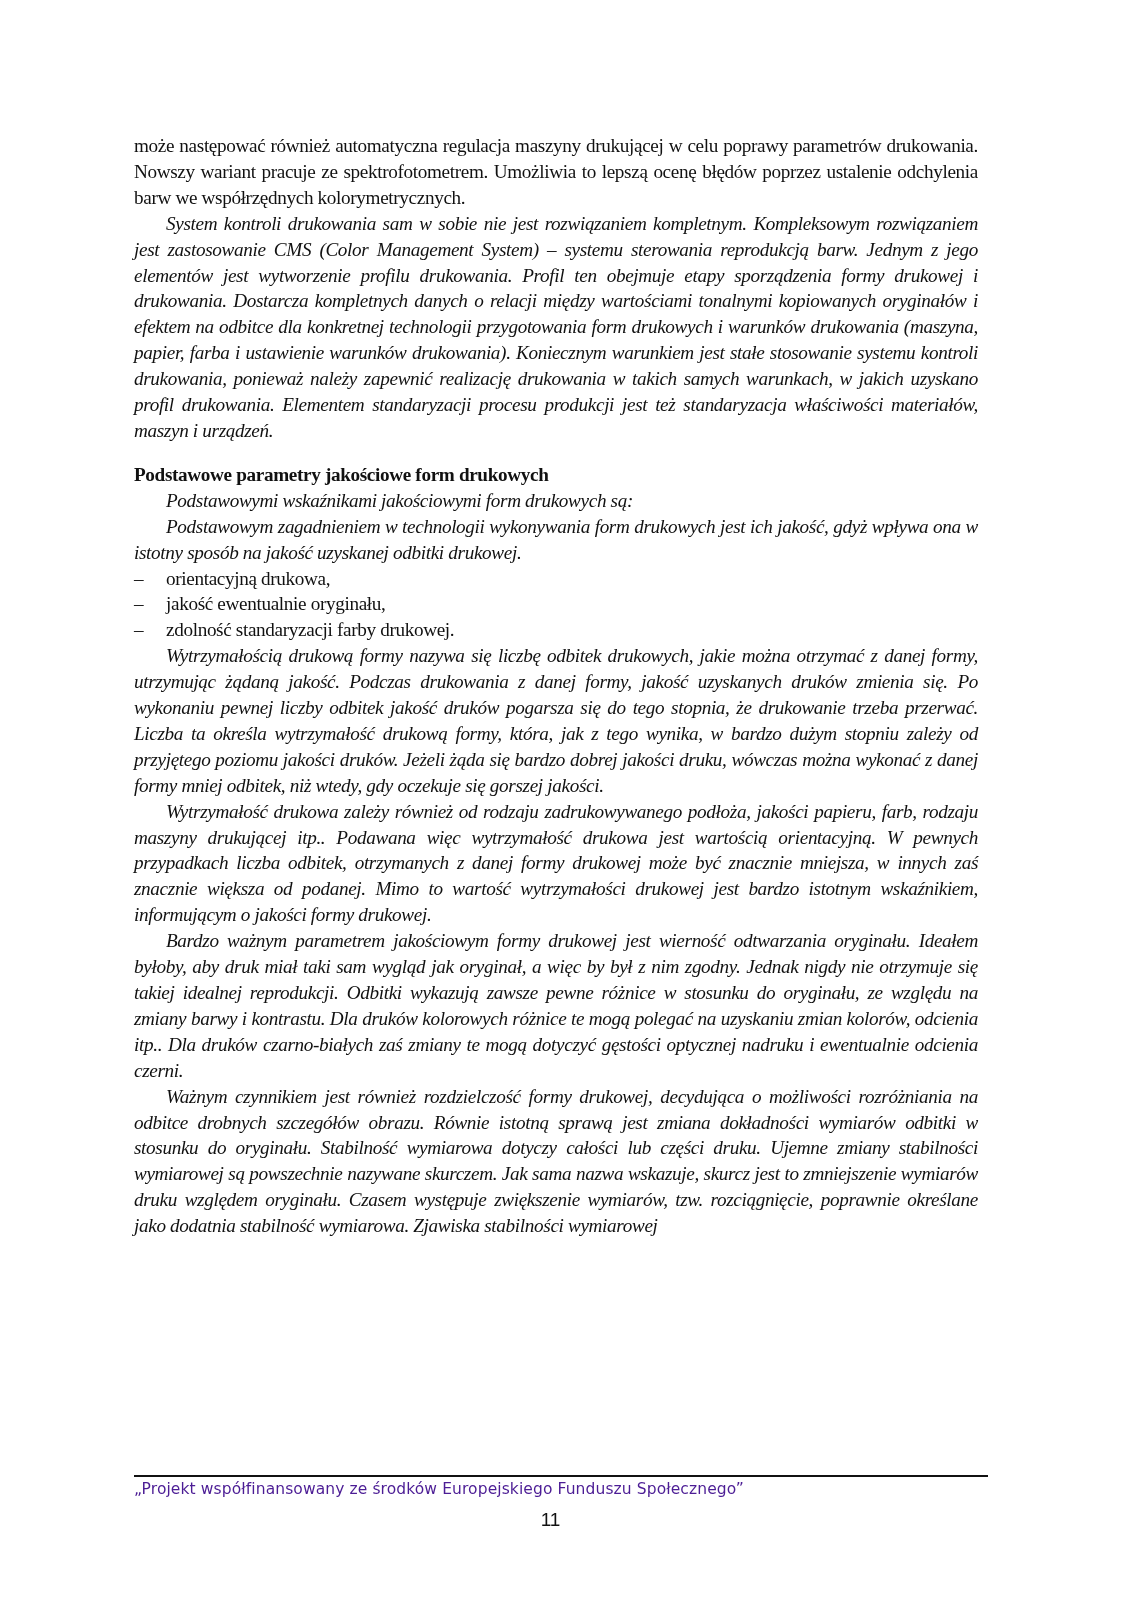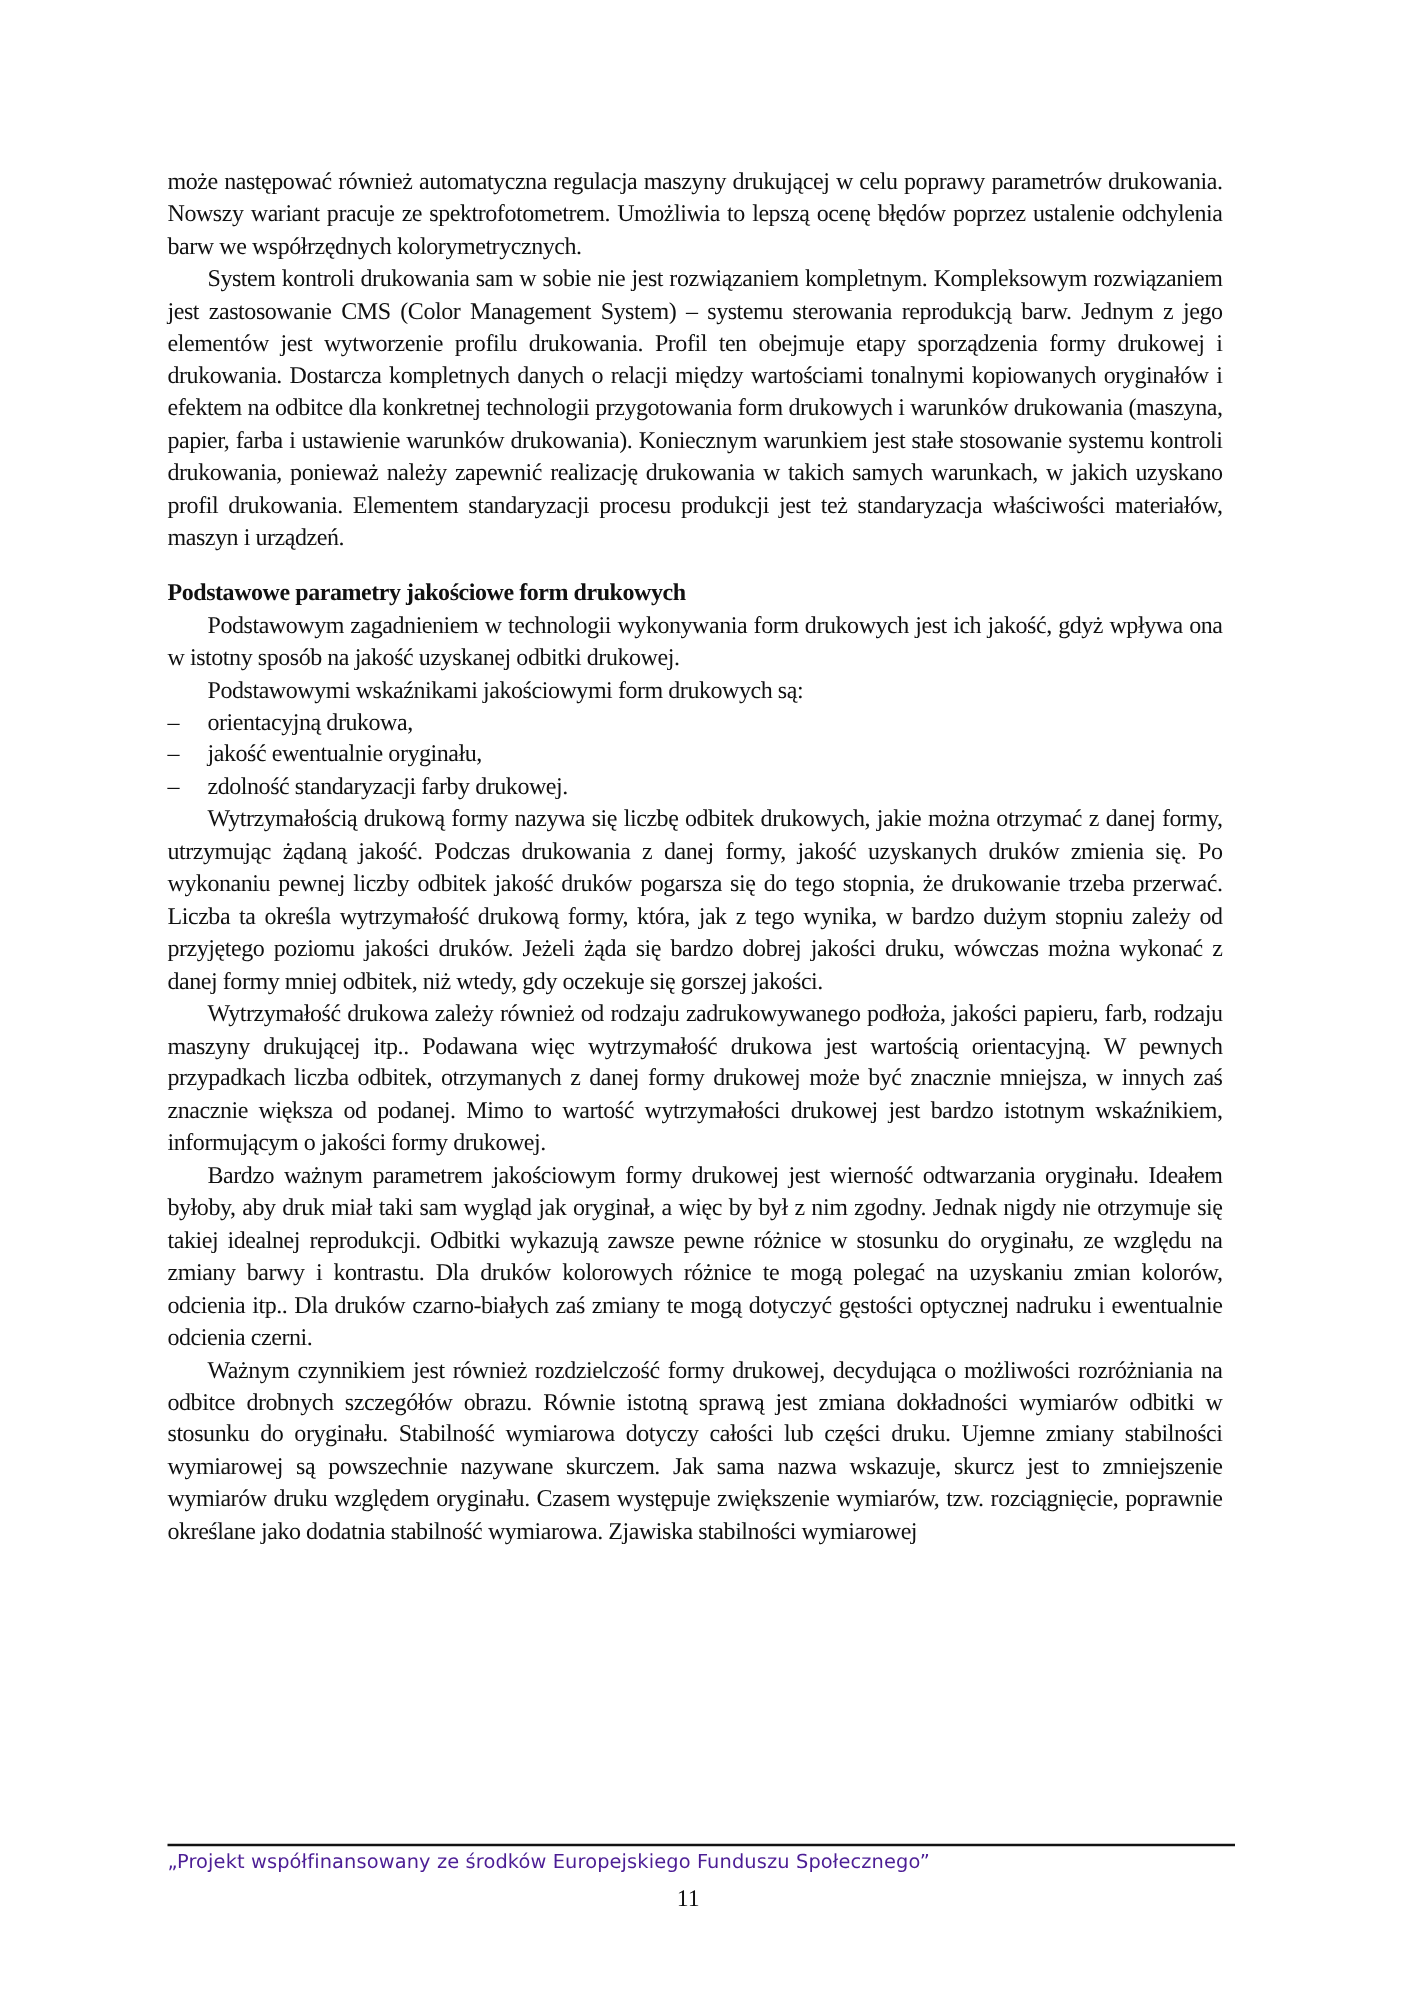--- a/index.html
+++ b/index.html
@@ -5,51 +5,51 @@
   html, body { margin: 0; padding: 0; background: #ffffff; }
   body { width: 1131px; height: 1600px; position: relative; overflow: hidden; }
   .page { position: absolute; left: 0; top: 0; width: 1131px; height: 1600px; background: #fff; }
   .content {
     position: absolute; left: 134px; top: 133px; width: 844px;
     font-family: "Liberation Serif", "DejaVu Serif", serif;
     font-size: 19.2px; line-height: 25.9px; color: #111;
     text-align: justify; letter-spacing: -0.35px; word-spacing: 0px;
   }
   .content p { margin: 0; }
-  .content p.indent { text-indent: 32px; }
+  .content p.indent { text-indent: 32px; font-style: italic; }
   .content h2 {
     font-size: 19.2px; font-weight: bold; margin: 18px 0 0 0; line-height: 25.9px;
     letter-spacing: -0.35px;
   }
   .content ul { list-style: none; margin: 0; padding: 0; }
   .content ul li { position: relative; padding-left: 32px; }
   .content ul li .dash { position: absolute; left: 0; top: 0; }
   .footer-rule { position: absolute; left: 134px; top: 1475px; width: 854px; height: 2px; background: #111; }
   .footer-text {
     position: absolute; left: 134px; top: 1480px;
     font-family: "DejaVu Sans", "Liberation Sans", sans-serif;
     font-size: 15.5px; color: #4c1d95; letter-spacing: 0.1px;
   }
   .page-number {
     position: absolute; left: 0; width: 1101px; top: 1509px; text-align: center;
-    font-family: Liberation Serif, serif;
+    font-family: Liberation Sans, sans-serif;
     font-size: 19px; color: #111;
   }
 </style>
 </head>
 <body>
 
 <div class="page">
   <div class="content">
     <p>może następować również automatyczna regulacja maszyny drukującej w celu poprawy parametrów drukowania. Nowszy wariant pracuje ze spektrofotometrem. Umożliwia to lepszą ocenę błędów poprzez ustalenie odchylenia barw we współrzędnych kolorymetrycznych.</p>
     <p class="indent">System kontroli drukowania sam w sobie nie jest rozwiązaniem kompletnym. Kompleksowym rozwiązaniem jest zastosowanie CMS (Color Management System) – systemu sterowania reprodukcją barw. Jednym z jego elementów jest wytworzenie profilu drukowania. Profil ten obejmuje etapy sporządzenia formy drukowej i drukowania. Dostarcza kompletnych danych o relacji między wartościami tonalnymi kopiowanych oryginałów i efektem na odbitce dla konkretnej technologii przygotowania form drukowych i warunków drukowania (maszyna, papier, farba i ustawienie warunków drukowania). Koniecznym warunkiem jest stałe stosowanie systemu kontroli drukowania, ponieważ należy zapewnić realizację drukowania w takich samych warunkach, w jakich uzyskano profil drukowania. Elementem standaryzacji procesu produkcji jest też standaryzacja właściwości materiałów, maszyn i urządzeń.</p>
 
     <h2>Podstawowe parametry jakościowe form drukowych</h2>
+    <p class="indent">Podstawowymi wskaźnikami jakościowymi form drukowych są:</p>
     <p class="indent">Podstawowym zagadnieniem w technologii wykonywania form drukowych jest ich jakość, gdyż wpływa ona w istotny sposób na jakość uzyskanej odbitki drukowej.</p>
-    <p class="indent">Podstawowymi wskaźnikami jakościowymi form drukowych są:</p>
 
     <ul>
       <li>
         <span class="dash">–</span>
         <span>orientacyjną drukowa,</span>
       </li>
       <li>
         <span class="dash">–</span>
         <span>jakość ewentualnie oryginału,</span>
       </li>

